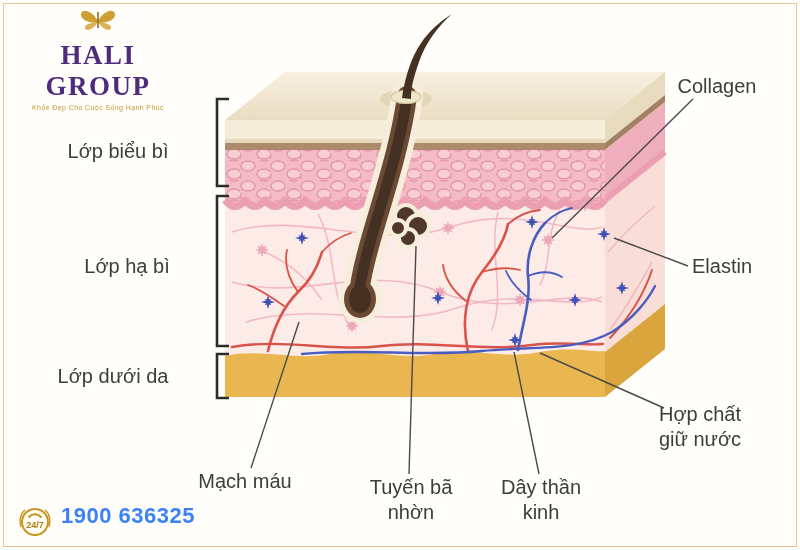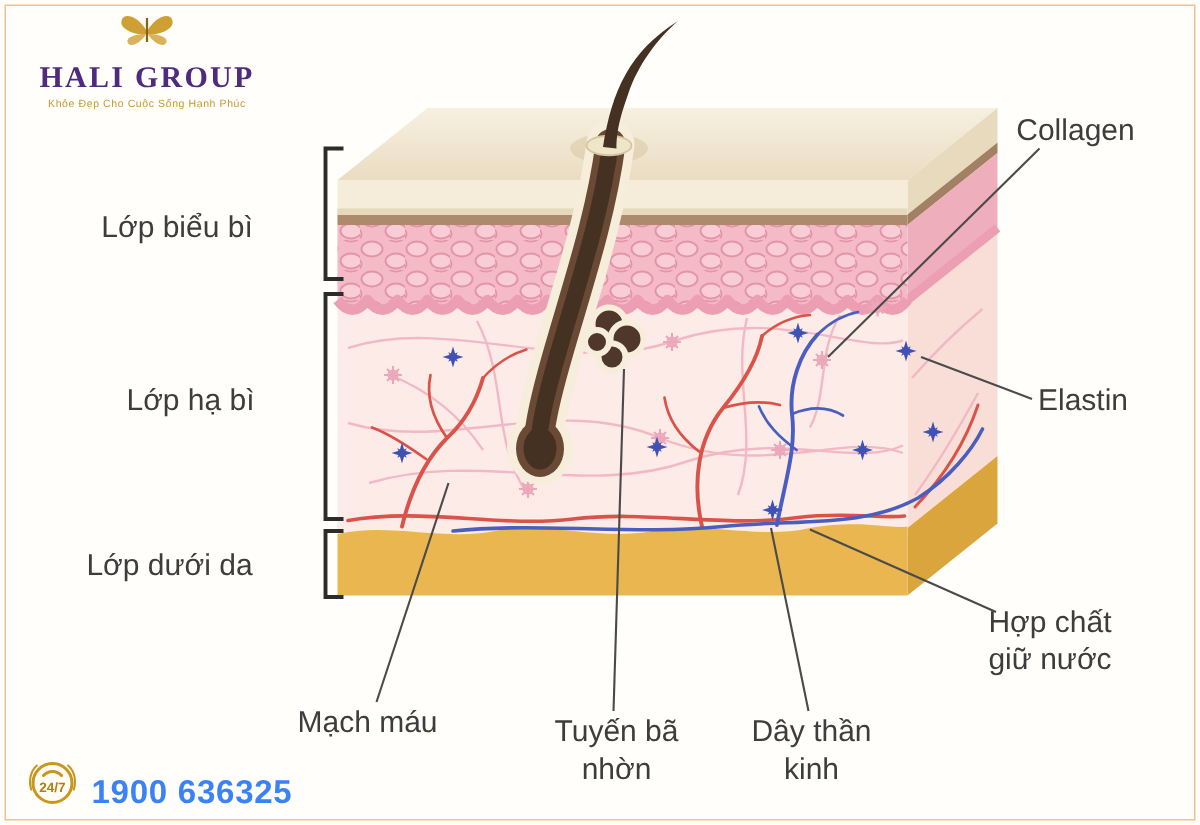--- a/index.html
+++ b/index.html
@@ -2,25 +2,25 @@
 <html><head>
 <meta charset="utf-8">
 <style>
   * { margin:0; padding:0; box-sizing:border-box; }
   html,body { width:800px; height:550px; background:#ffffff; font-family:"Liberation Sans", sans-serif; }
   .canvas { position:relative; width:800px; height:550px; background:#fffefb; overflow:hidden; }
   .frame { position:absolute; inset:3px; border:1px solid #edc193; pointer-events:none; }
   .diagram { position:absolute; inset:0; width:800px; height:550px; }
 
   .logo { position:absolute; top:8px; left:20px; width:156px; text-align:center; }
-  .brand-name { font-family:"Liberation Serif", serif; font-size:20px; font-weight:700;
+  .brand-name { font-family:"Liberation Serif", serif; font-size:27px; font-weight:700;
                 color:#4f2b7d; letter-spacing:1.5px; margin-top:2px; }
   .brand-tagline { font-size:7px; color:#c59a2e; letter-spacing:.4px; margin-top:2px; }
 
-  .hotline { position:absolute; left:16px; bottom:9px; display:flex; align-items:flex-end; gap:7px; }
+  .hotline { position:absolute; left:16px; bottom:9px; display:flex; align-items:flex-start; gap:7px; }
   .hotline .number { font-size:22px; font-weight:800; color:#3b82f6; letter-spacing:.5px; }
 
   .lbl { font-family:"Liberation Sans", sans-serif; font-size:20px; fill:#3d3d3d; font-weight:500; }
   .ptr line { stroke:#4a4a4a; stroke-width:1.4; }
   .bracket path { stroke:#2c2c2c; stroke-width:2.6; fill:none; }
 </style>
 </head>
 <body>
 
 <div class="canvas">

